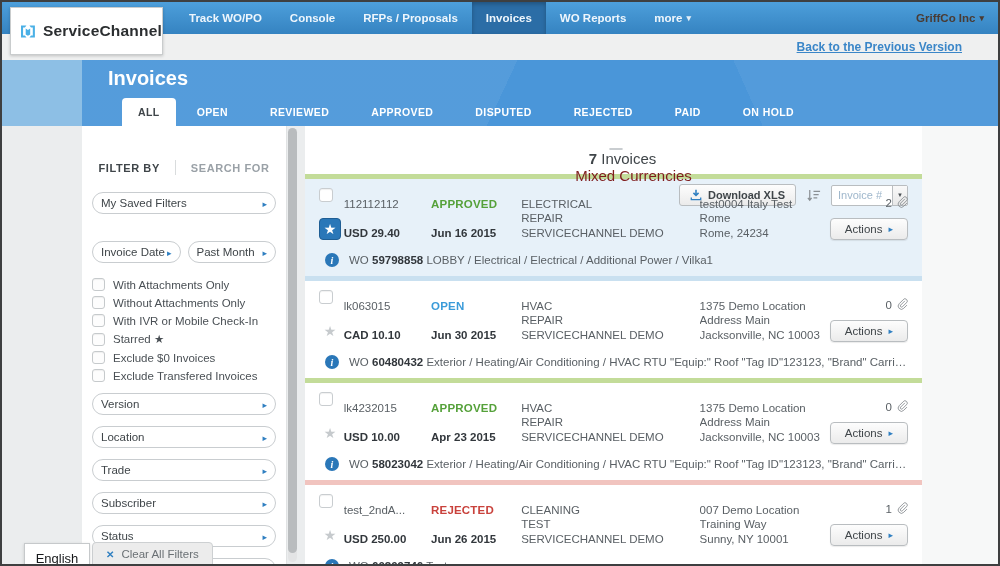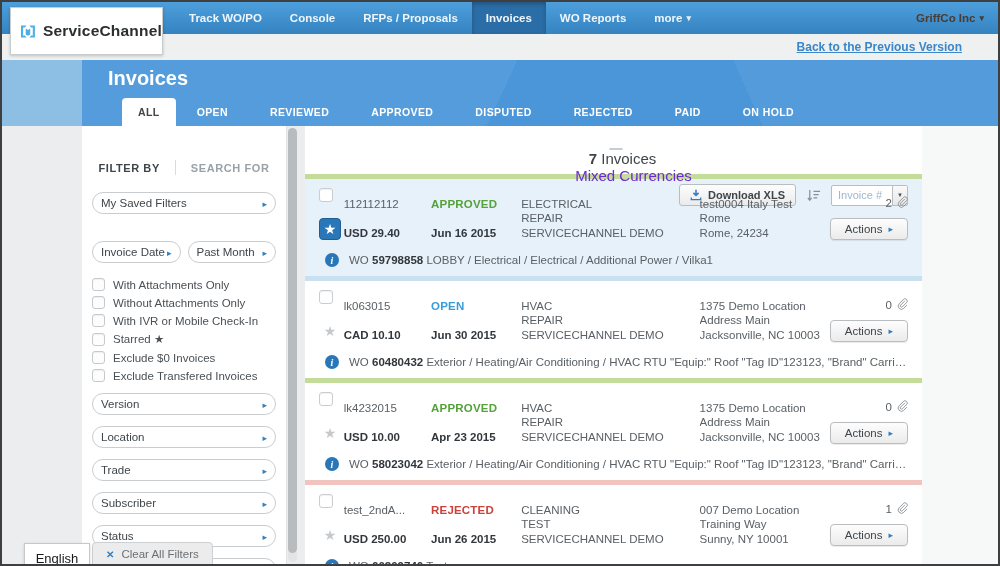--- a/index.html
+++ b/index.html
@@ -81,21 +81,21 @@
   .lang-box { position:absolute; left:22px; top:541px; width:66px; height:30px; background:#fff;
               border:1px solid #c6c9cb; box-shadow:0 1px 3px rgba(0,0,0,.15); z-index:25;
               font-size:13px; color:#17191b; display:flex; align-items:center;
               justify-content:center; cursor:pointer; }
 
   
   .toolbar { display:flex; align-items:center; padding:22px 14px 0 10px; height:48px;flex-direction:column; }
   .tb-check { margin-left:8px; }
   .tb-count { margin-left:22px; font-size:15px; color:#3f4549; }
   .tb-count b { font-weight:bold; }
-  .tb-mixed { margin-left:44px; font-size:15px; color:#6d28d9; }
+  .tb-mixed { margin-left:44px; font-size:15px; color:#7f1d1d; }
   .tb-right { margin-left:auto; display:flex; align-items:center; }
   .dl-btn { display:inline-flex; align-items:center; gap:6px; padding:4px 10px;
             background:linear-gradient(#fdfdfd,#ebebeb); border:1px solid #b9bdc0;
             border-radius:3px; font-size:11px; font-weight:bold; color:#3f4549; cursor:pointer; }
   .sort-icon { margin:0 10px; cursor:pointer; display:flex; }
   .select { display:flex; align-items:center; border:1px solid #b9bdc0; border-radius:2px;
             background:#fff; height:21px; cursor:pointer; }
   .select-val { width:60px; padding:0 6px; font-size:11px; color:#9fb7cc; }
   .select-arrow { width:15px; align-self:stretch; border-left:1px solid #b9bdc0;
                   background:linear-gradient(#f9f9f9,#e8e8e8); display:flex;

